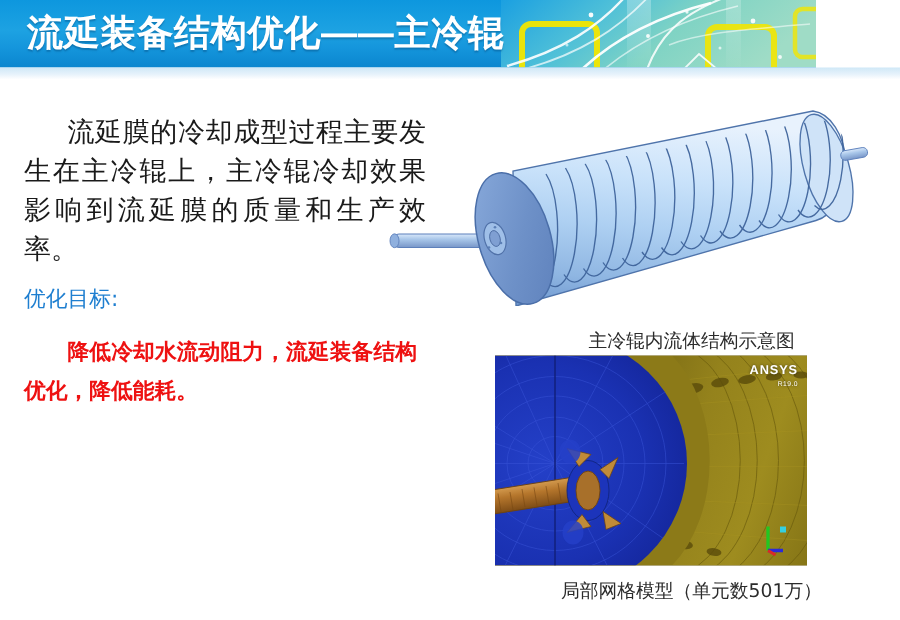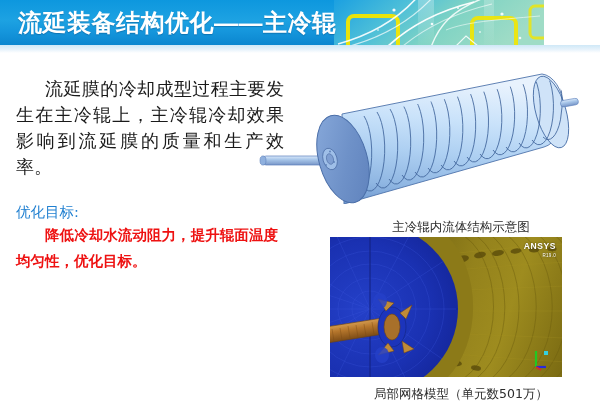--- a/index.html
+++ b/index.html
@@ -54,21 +54,21 @@
     width: 268px;
     font-size: 18px;
     line-height: 26px;
     color: #1a1a1a;
     text-indent: 29px;
     text-align: justify;
     font-family: "DejaVu Sans", "Liberation Sans", sans-serif;
   }
   .goal-label {
     position: absolute;
-    left: 16px; top: 201px;
+    left: 16px; top: 189px;
     font-size: 14.5px;
     line-height: 22px;
     color: #1f7fd0;
     font-family: "DejaVu Sans", "Liberation Sans", sans-serif;
   }
   .goal-text {
     position: absolute;
     left: 16px; top: 222px;
     width: 262px;
     font-size: 14.5px;
@@ -96,21 +96,21 @@
     font-family: "DejaVu Sans", "Liberation Sans", sans-serif;
     white-space: nowrap;
   }
   .caption-roller { left: 330px; top: 207px; width: 262px; margin-top: 12px; }
   .caption-mesh   { left: 330px; top: 386px; width: 262px; }
 
   
   .fig-mesh {
     position: absolute;
     left: 330px; top: 237px;
-    width: 232px; height: 140px;
+    width: 208px; height: 140px;
     overflow: hidden;
     background: #6f6012;
   }
   .fig-mesh svg { display: block; }
   .ansys-mark {
     position: absolute;
     right: 6px; top: 5px;
     color: #ffffff;
     font-size: 8.5px;
     font-weight: bold;
@@ -175,21 +175,21 @@
       <circle cx="44" cy="30" r="1" fill="#ffffff" opacity="0.6"></circle>
     </svg>
   </div>
 
   <div class="page-title">流延装备结构优化——主冷辊</div>
 </div>
 <div class="header-underline"></div>
 
 <div class="body-text">流延膜的冷却成型过程主要发生在主冷辊上，主冷辊冷却效果影响到流延膜的质量和生产效率。</div>
 <div class="goal-label">优化目标:</div>
-<div class="goal-text">降低冷却水流动阻力，提升辊面温度均匀性，优化目标。</div>
+<div class="goal-text">降低冷却水流动阻力，流延装备结构优化，降低能耗。</div>
 
 <div class="fig-roller">
   <svg width="340" height="152" viewBox="0 0 340 152" xmlns="http://www.w3.org/2000/svg">
     <defs>
       <linearGradient id="bodyGrad" x1="0" y1="1" x2="0.15" y2="0">
         <stop offset="0%" stop-color="#6e97cf"></stop>
         <stop offset="18%" stop-color="#8fb6e2"></stop>
         <stop offset="45%" stop-color="#aed0f2"></stop>
         <stop offset="70%" stop-color="#c9e2fa"></stop>
         <stop offset="100%" stop-color="#e8f2fd"></stop>

